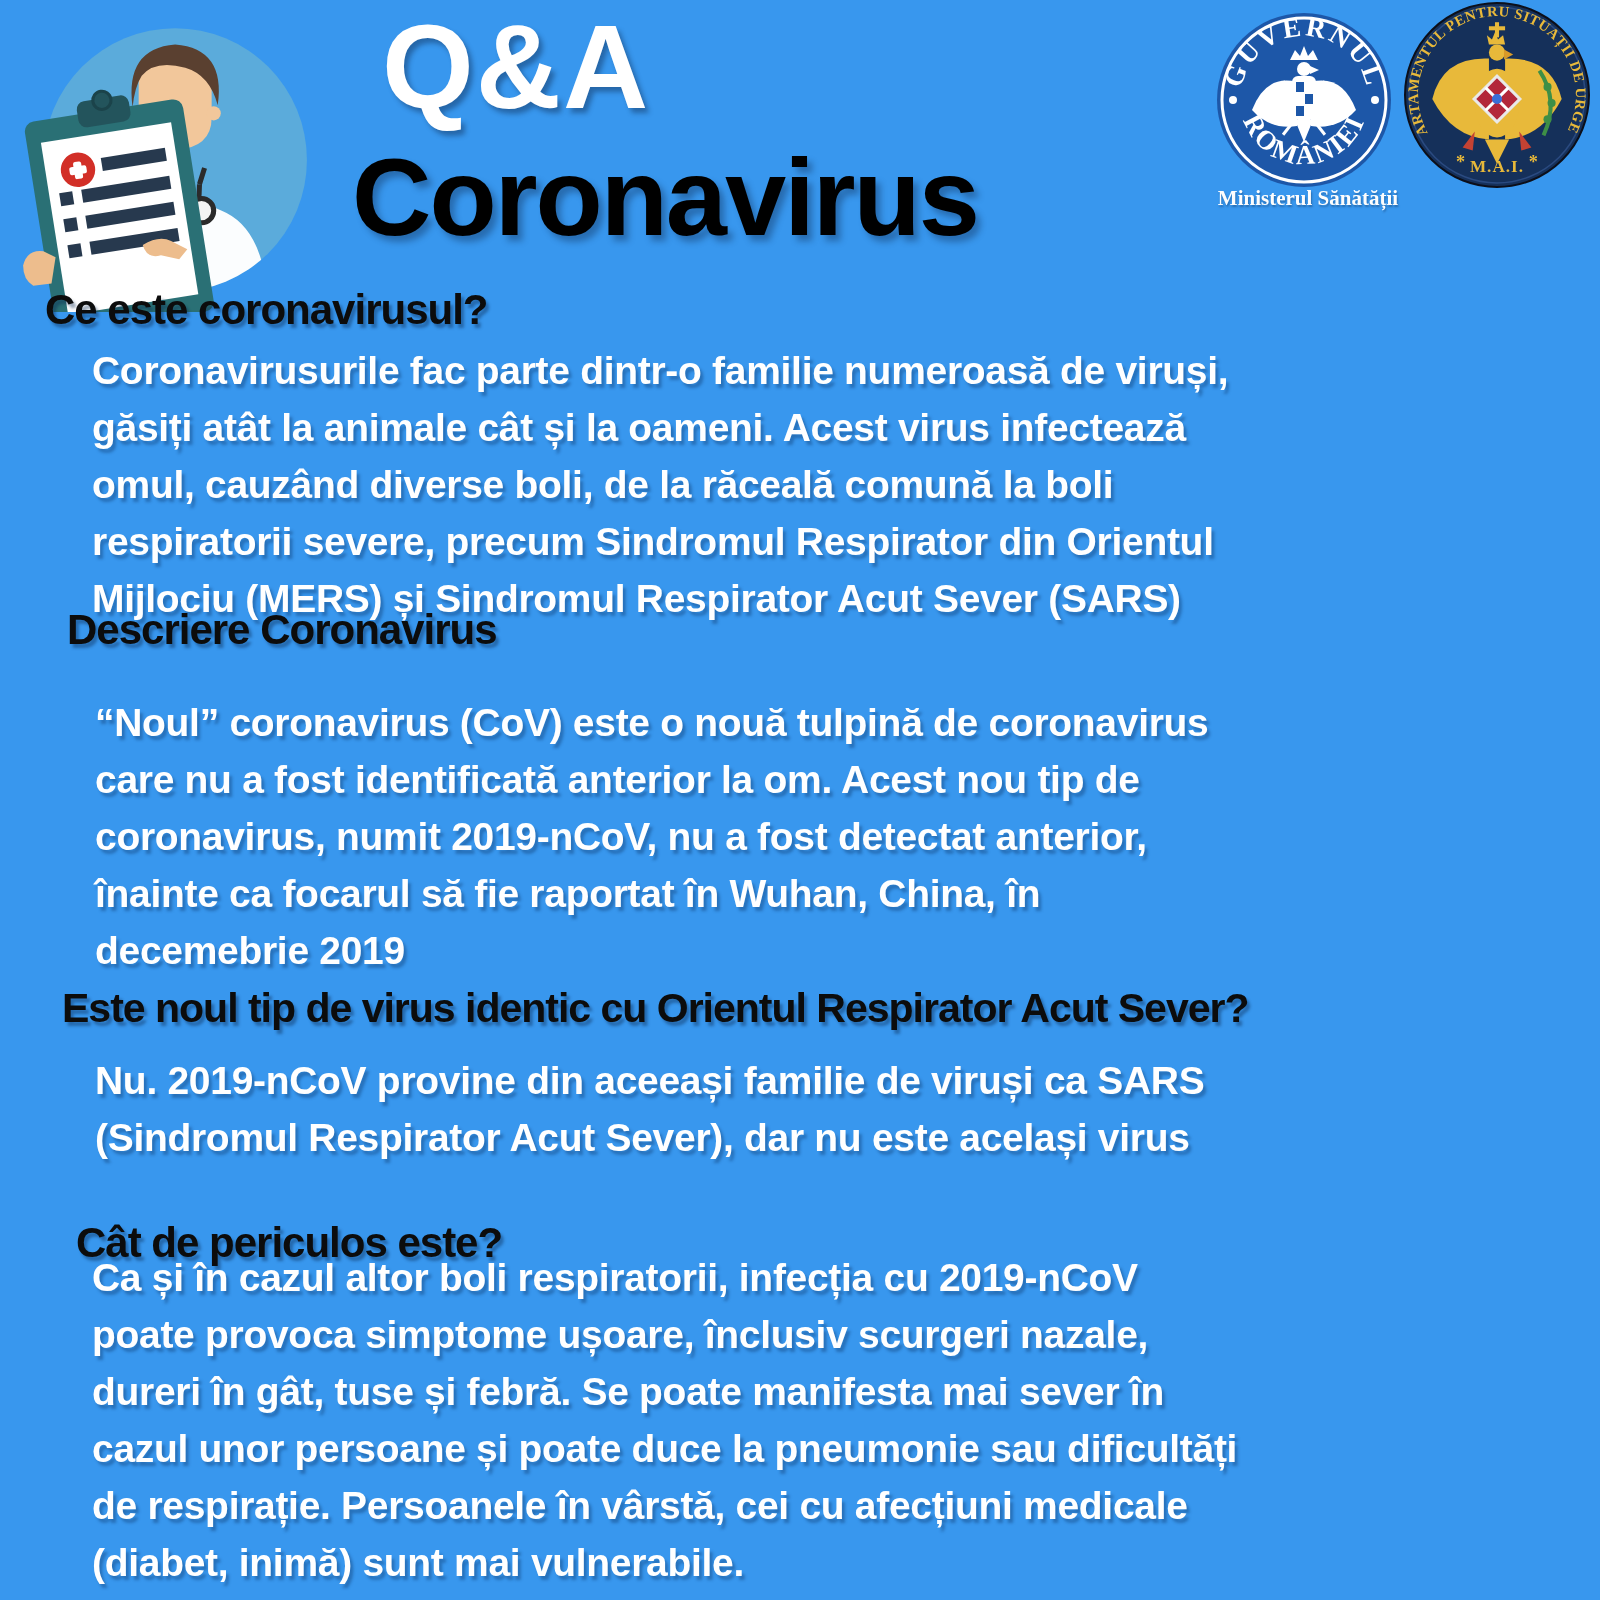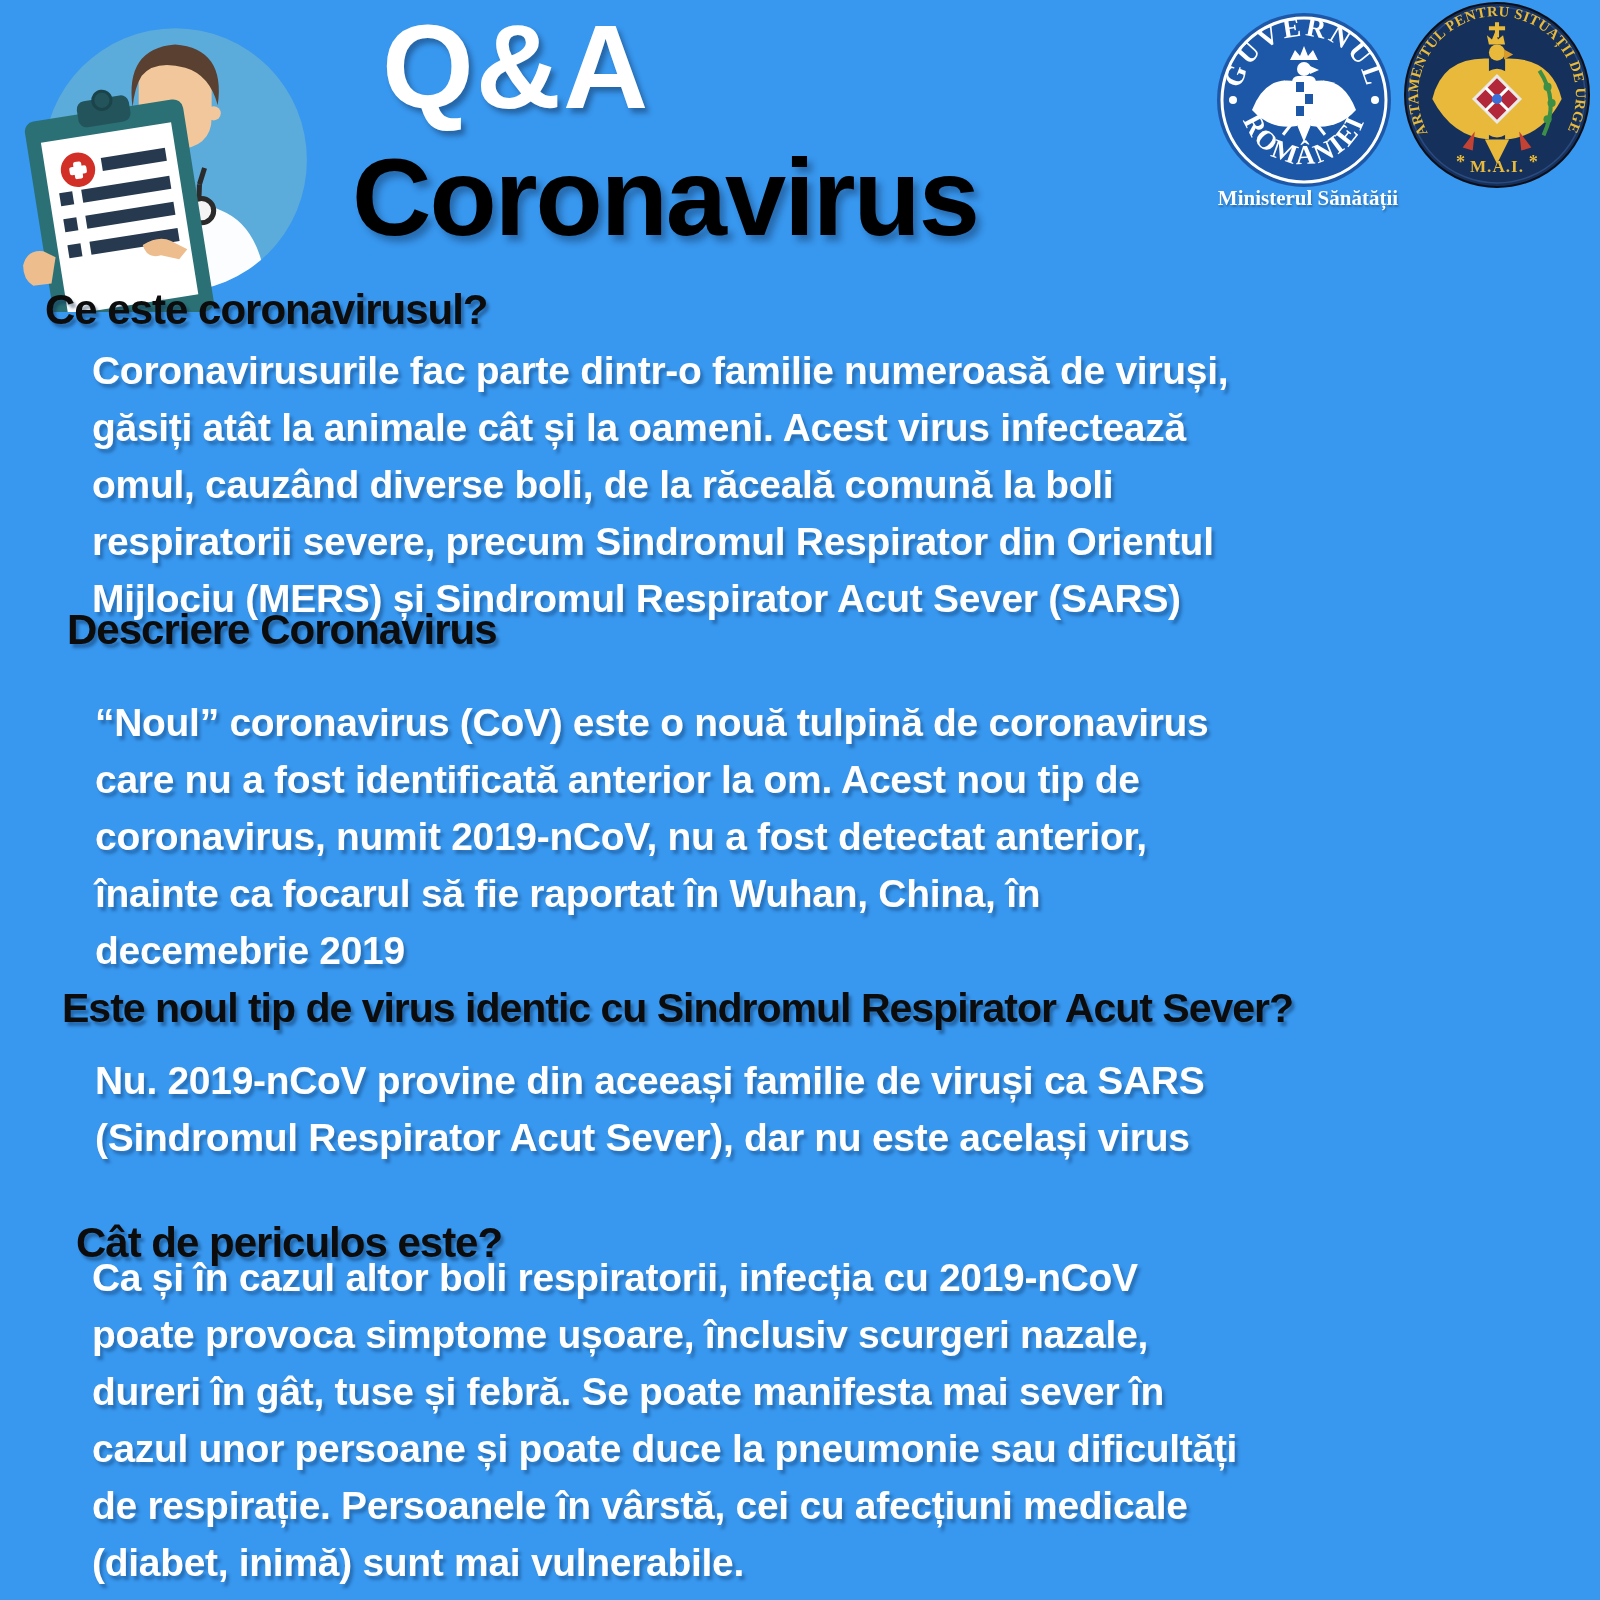--- a/index.html
+++ b/index.html
@@ -184,21 +184,21 @@
 respiratorii severe, precum Sindromul Respirator din Orientul
 Mijlociu (MERS) și Sindromul Respirator Acut Sever (SARS)</div>
 
   <div id="q2" class="q">Descriere Coronavirus</div>
   <div id="a2" class="a">“Noul” coronavirus (CoV) este o nouă tulpină de coronavirus
 care nu a fost identificată anterior la om. Acest nou tip de
 coronavirus, numit 2019-nCoV, nu a fost detectat anterior,
 înainte ca focarul să fie raportat în Wuhan, China, în
 decemebrie 2019</div>
 
-  <div id="q3" class="q">Este noul tip de virus identic cu Sindromul Respirator Acut Sever?</div>
+  <div id="q3" class="q">Este noul tip de virus identic cu Orientul Respirator Acut Sever?</div>
   <div id="a3" class="a">Nu. 2019-nCoV provine din aceeași familie de viruși ca SARS
 (Sindromul Respirator Acut Sever), dar nu este același virus</div>
 
   <div id="q4" class="q">Cât de periculos este?</div>
   <div id="a4" class="a">Ca și în cazul altor boli respiratorii, infecția cu 2019-nCoV
 poate provoca simptome ușoare, înclusiv scurgeri nazale,
 dureri în gât, tuse și febră. Se poate manifesta mai sever în
 cazul unor persoane și poate duce la pneumonie sau dificultăți
 de respirație. Persoanele în vârstă, cei cu afecțiuni medicale
 (diabet, inimă) sunt mai vulnerabile.</div>

